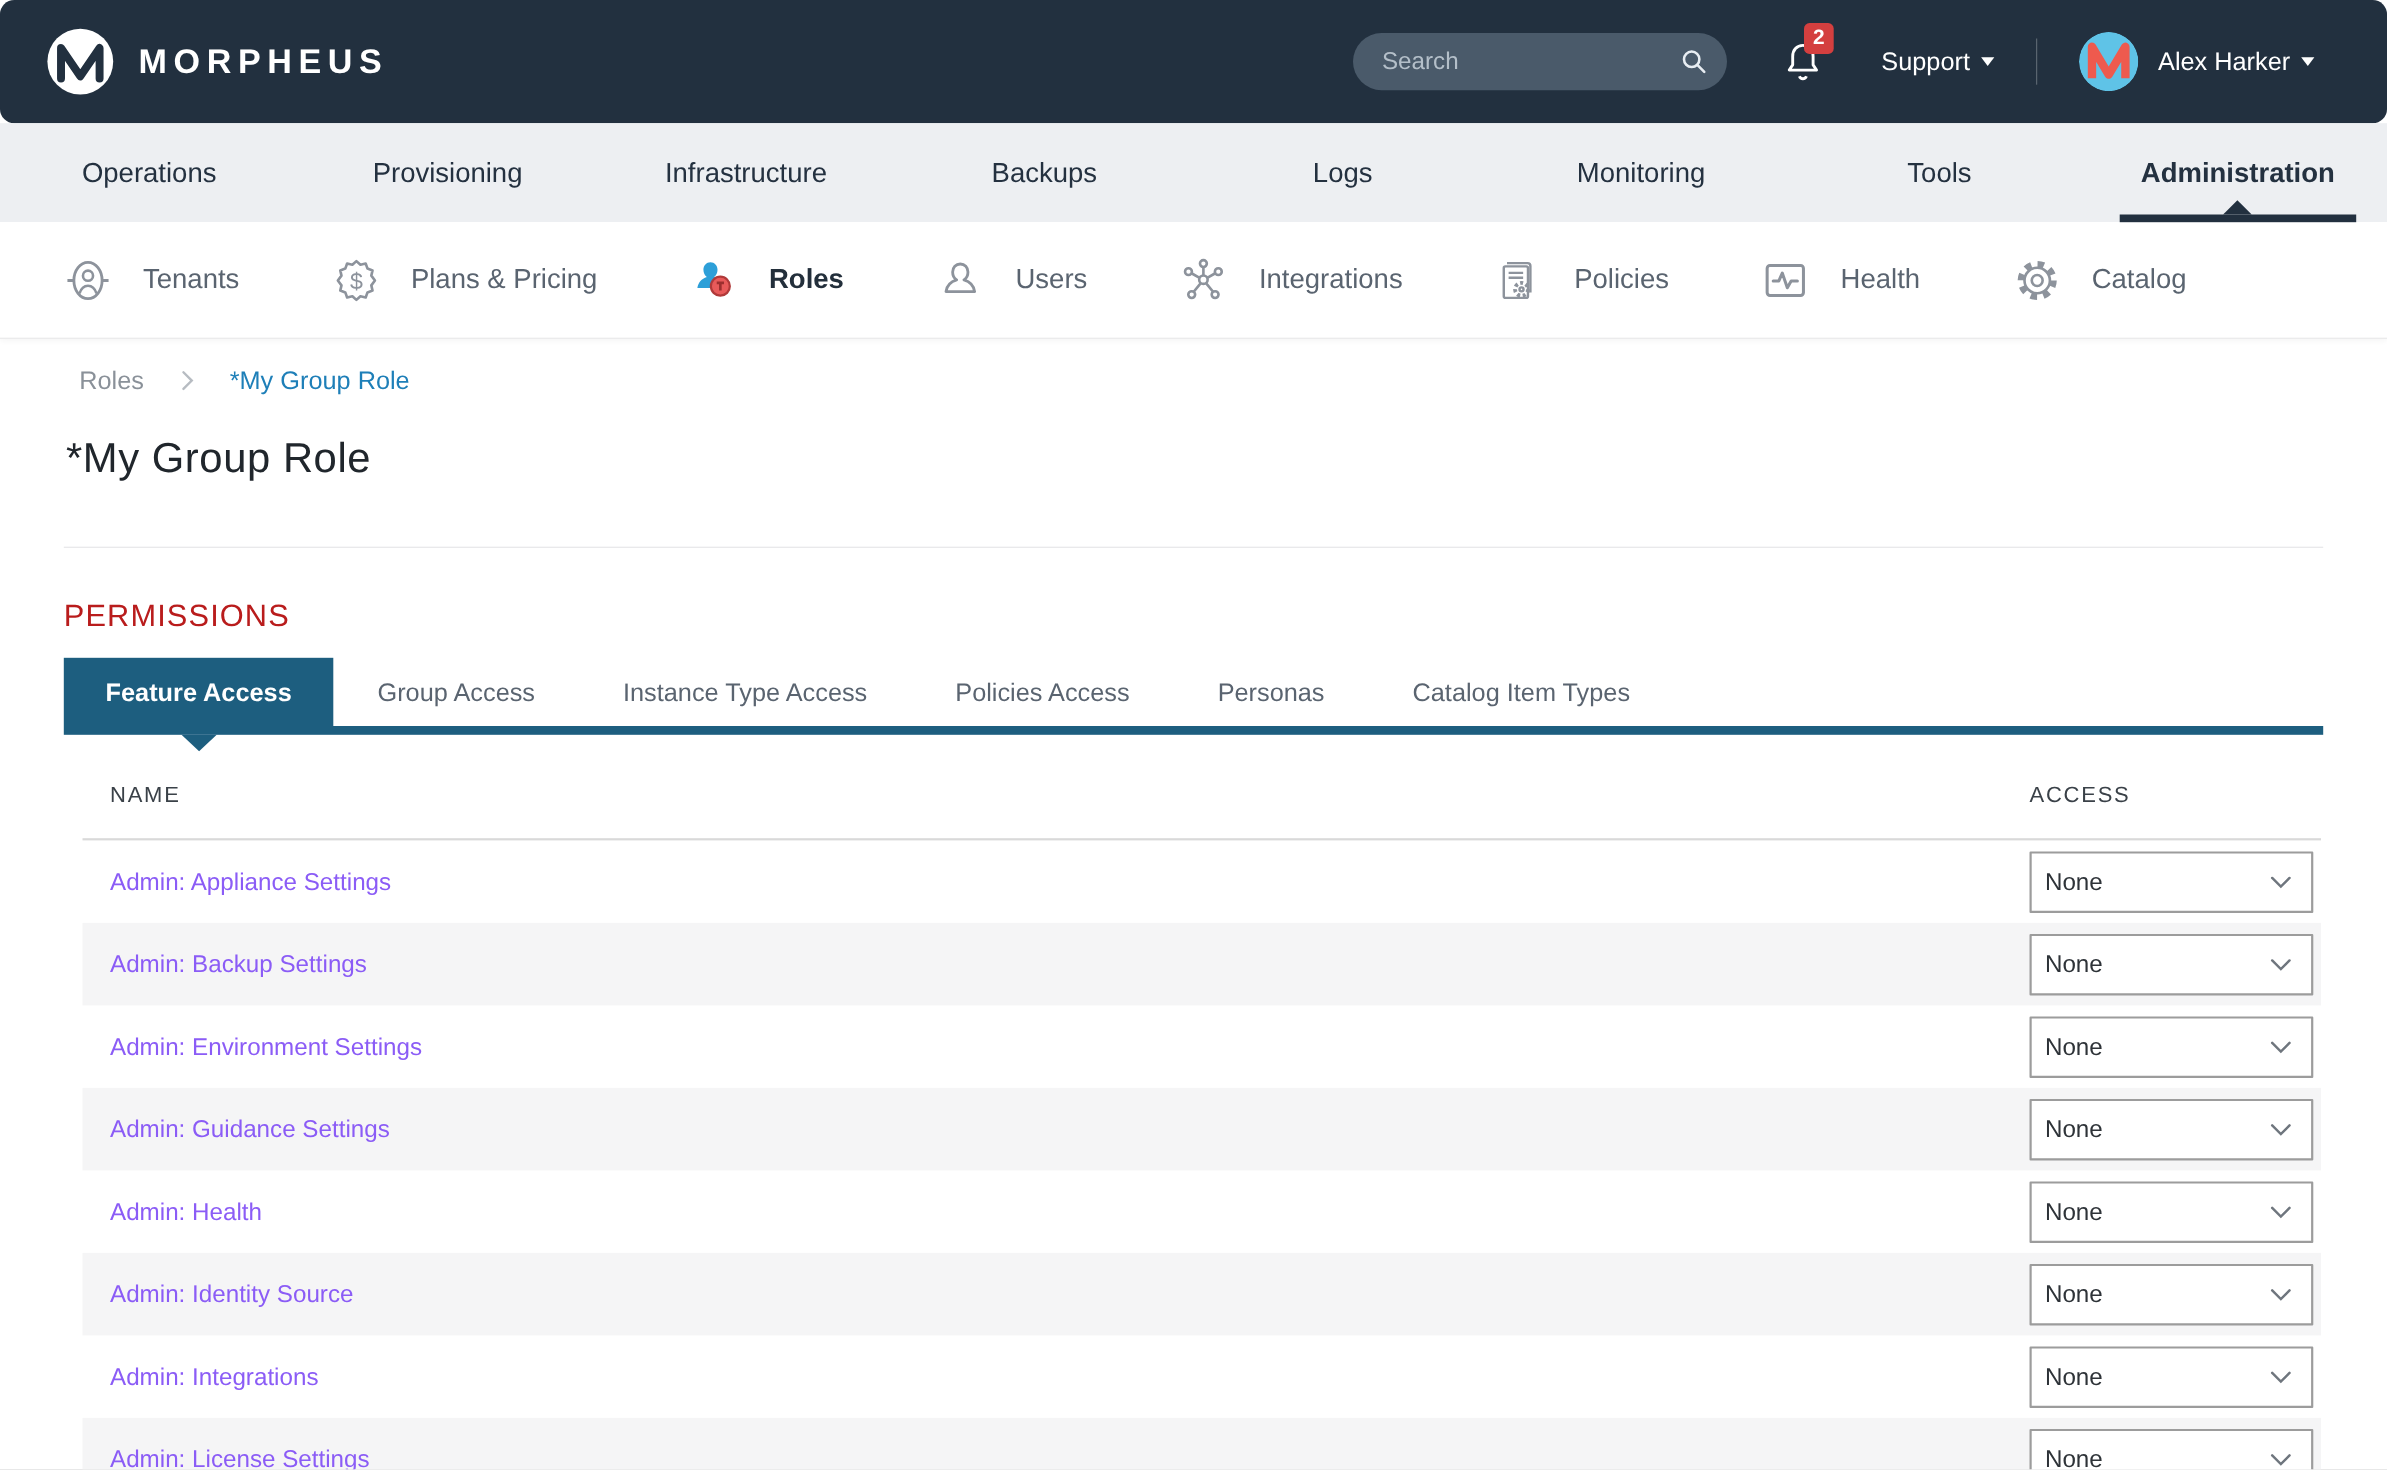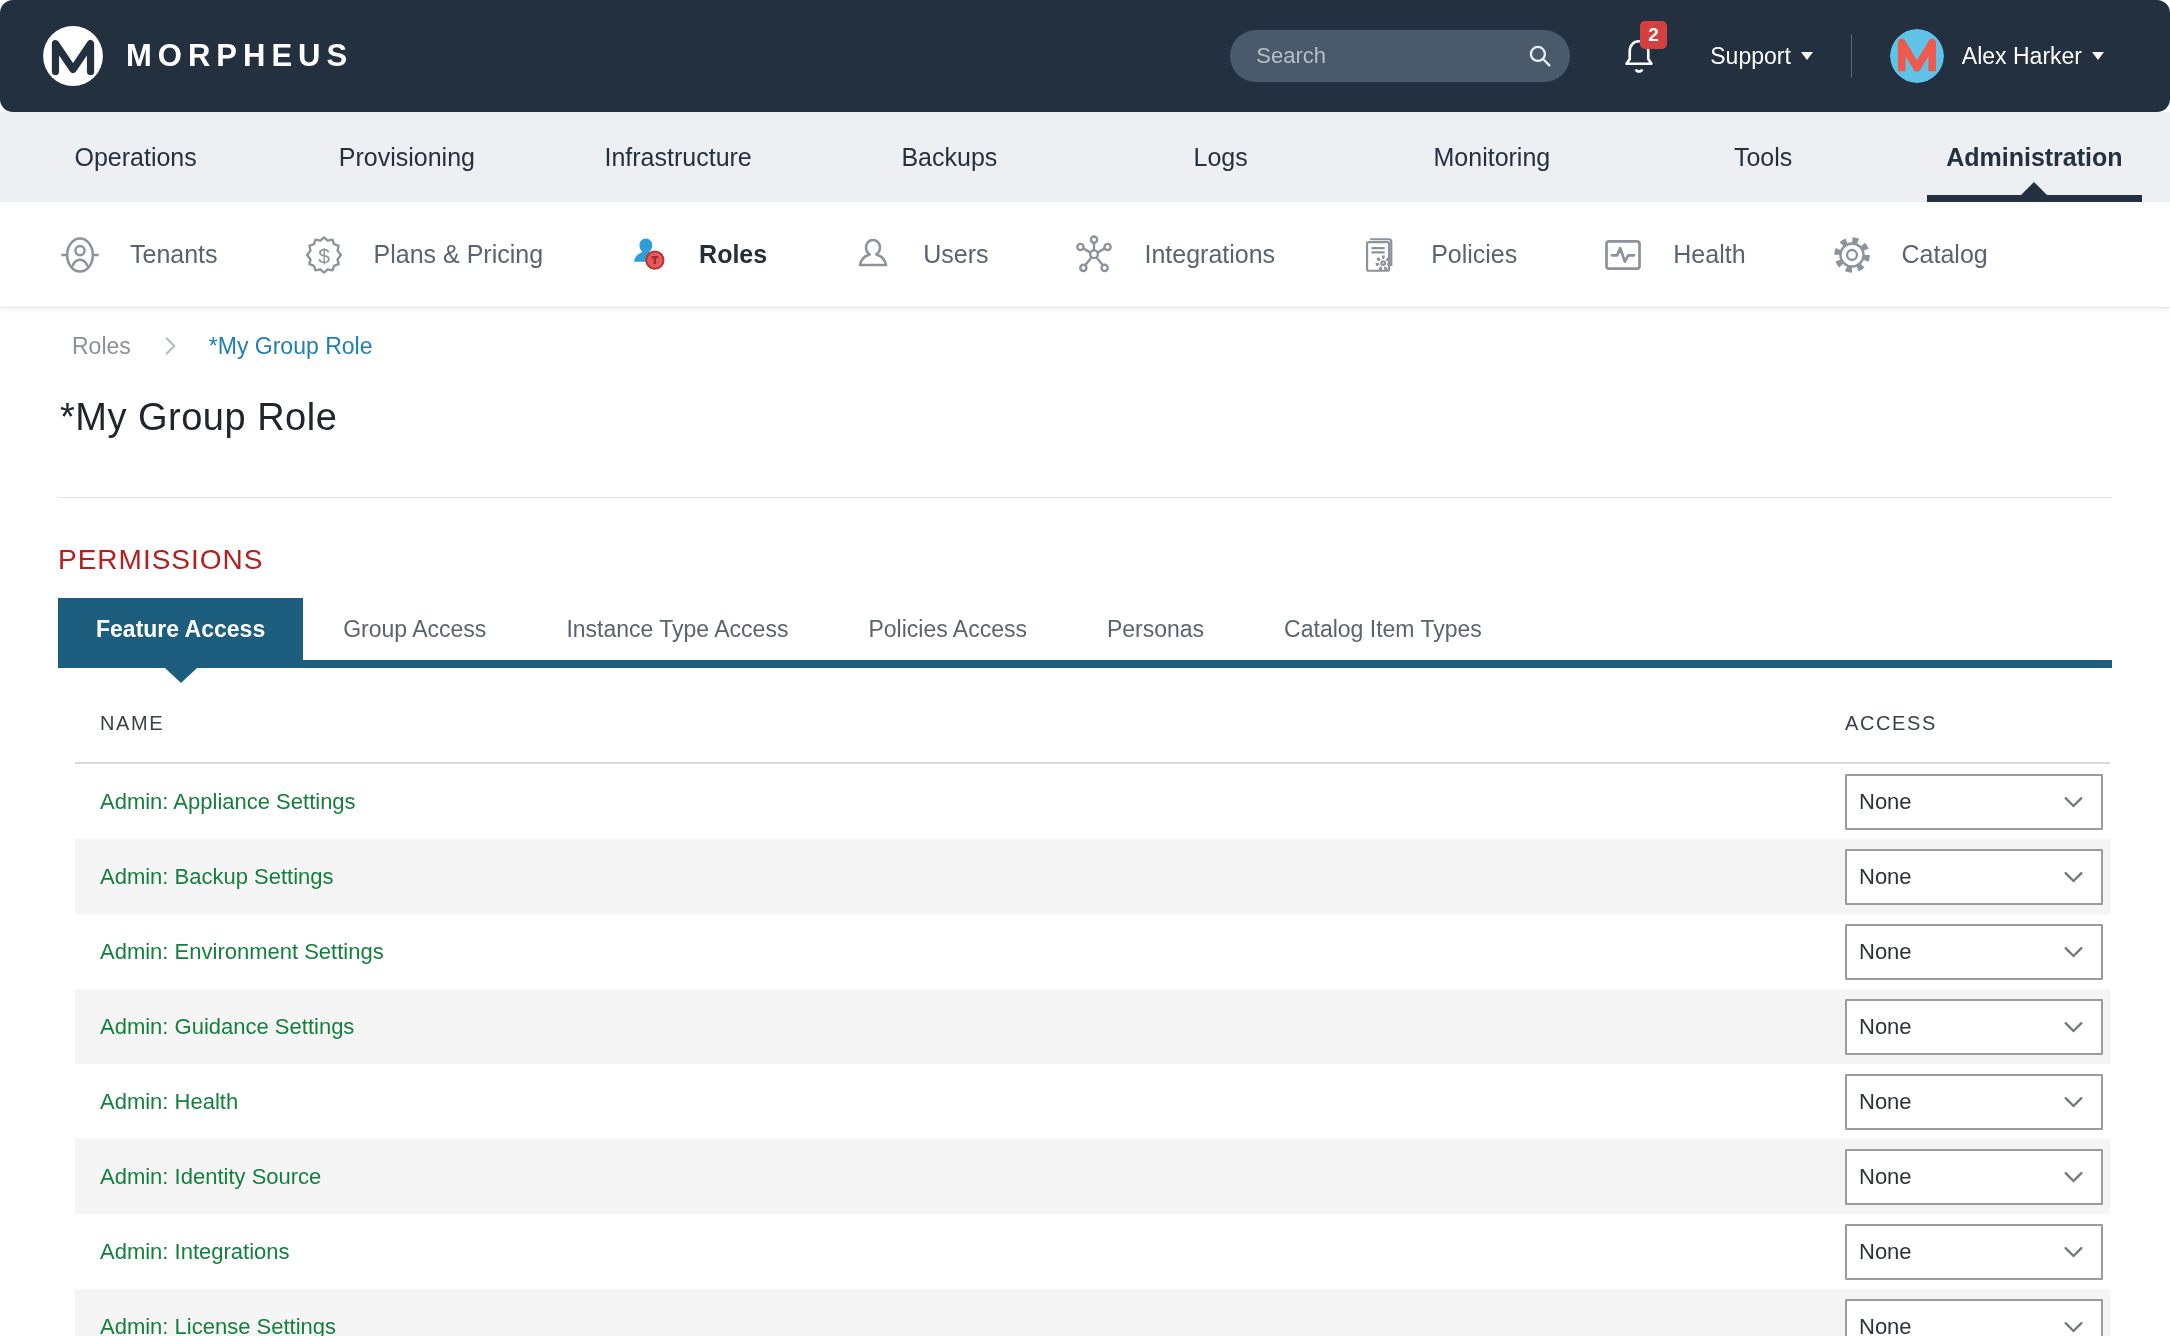--- a/index.html
+++ b/index.html
@@ -100,21 +100,21 @@
   }
   .tabs-bar { height:8px; background:#1d5e7f; }
 
   
   .perm-table { margin:16px 60px 0 75px; }
   .t-head { display:flex; align-items:center; height:80px; border-bottom:2px solid #d9d9d9; }
   .t-head .col-name { flex:1; padding-left:25px; font-size:20px; color:#3a4148; letter-spacing:1.6px; }
   .t-head .col-access { width:265px; font-size:20px; color:#3a4148; letter-spacing:1.6px; }
   .t-row { display:flex; align-items:center; height:75px; }
   .t-row:nth-child(even) { background:#f5f5f6; }
-  .t-row .cell-name { flex:1; padding-left:25px; font-size:22px; color:#15803d; }
+  .t-row .cell-name { flex:1; padding-left:25px; font-size:22px; color:#8b5cf6; }
   .t-row .cell-access { width:265px; }
   .select-box {
     width:258px; height:56px; background:#ffffff; border:2px solid #9c9c9c;
     border-radius:1px; display:flex; align-items:center; justify-content:space-between;
     padding:0 14px 0 12px; cursor:pointer;
   }
   .select-box .val { font-size:22px; color:#2e3338; }
   .select-box .chev { width:27px; height:27px; display:flex; }
 </style>
 </head>

